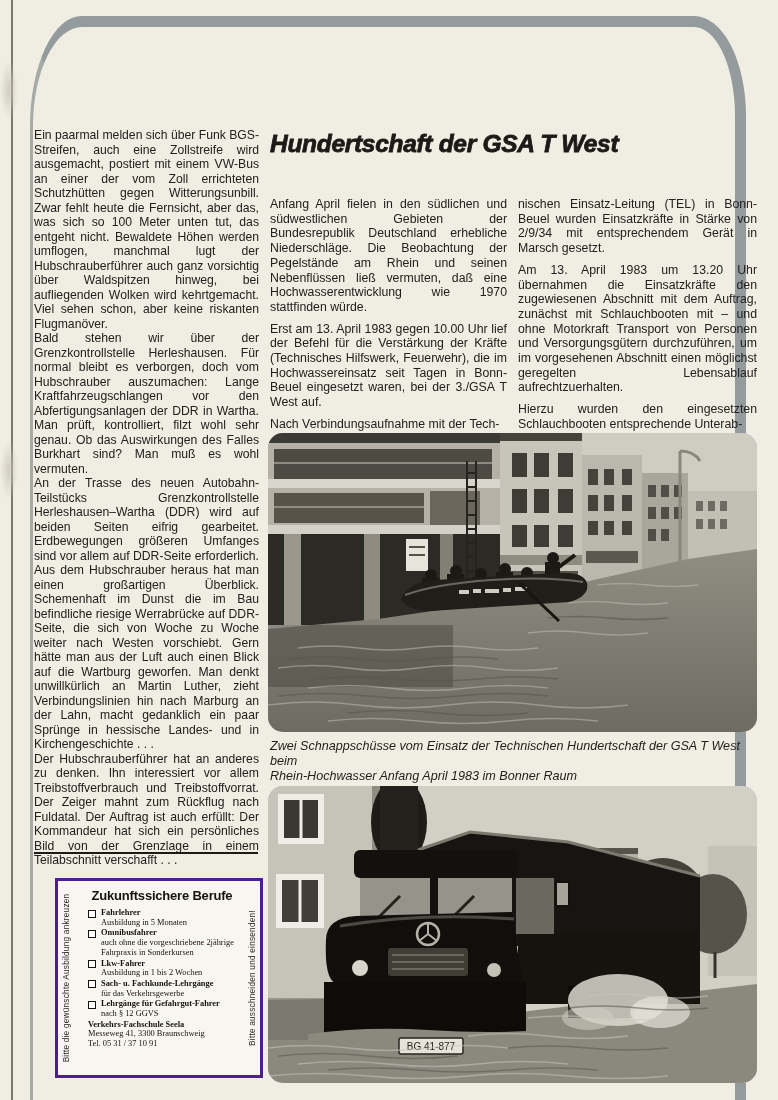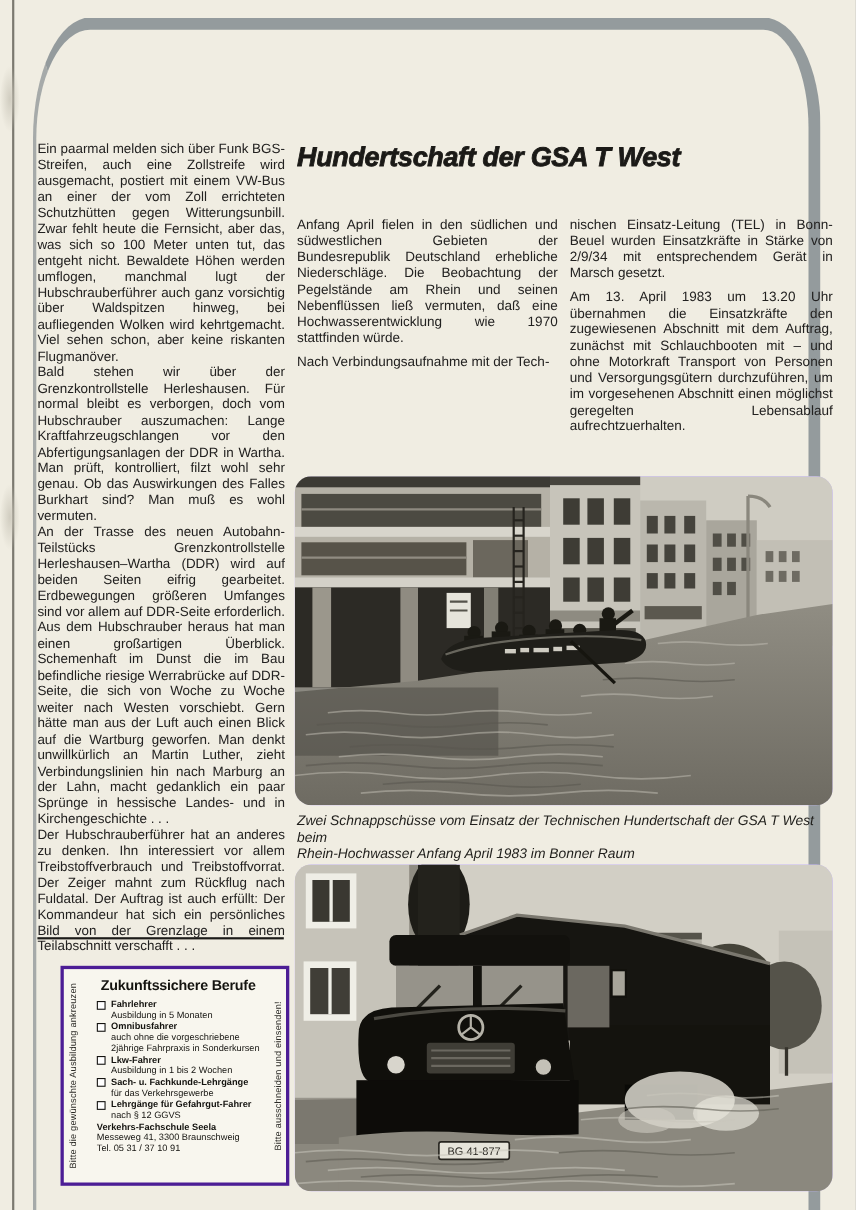--- a/index.html
+++ b/index.html
@@ -56,21 +56,21 @@
     font-size:12.6px;line-height:15px;font-style:italic;color:#1f1e1b;
   }
   .pagenum{position:absolute;left:731px;top:1116px;font-size:11px;font-weight:bold;color:#1b1a17;}
   
   .ad{
     position:absolute;left:55px;top:878px;width:208px;height:200px;
     border:3px solid #4c1d95;background:#f8f6ee;box-sizing:border-box;
   }
   .ad-inner{position:absolute;left:30px;right:24px;top:5px;bottom:4px;}
   .ad-title{font-size:13px;font-weight:bold;text-align:center;letter-spacing:-0.2px;margin:2px 0 5px 0;color:#14130f;}
-  .ad-body{font-size:8.4px;line-height:9.7px;color:#14130f;}
+  .ad-body{font-size:8.4px;line-height:9.7px;color:#14130f;font-family:Liberation Serif, serif;}
   .ad-item{position:relative;padding-left:13px;margin:0 0 1px 0;}
   .ad-check{position:absolute;left:0;top:1.5px;width:6px;height:6px;border:1px solid #14130f;background:#fff;}
   .ad-item b{font-weight:bold;}
   .ad-note{margin-top:3px;}
   .ad-company{font-weight:bold;margin-top:1px;}
   .vtext{
     position:absolute;font-size:8.3px;color:#2a2925;letter-spacing:.2px;
     writing-mode:vertical-rl;transform:rotate(180deg);white-space:nowrap;
   }
   .vleft{left:3px;top:50%;transform:rotate(180deg) translateY(50%);}
@@ -93,25 +93,27 @@
 </div>
 
 <div class="divider"></div>
 
 <div class="headline">
   <div>Hundertschaft der GSA T West</div>
 </div>
 
 <div class="rcol c1">
   <p>Anfang April fielen in den südlichen und südwestlichen Gebieten der Bundesrepublik Deutschland erhebliche Niederschläge. Die Beobachtung der Pegelstände am Rhein und seinen Nebenflüssen ließ vermuten, daß eine Hochwasserentwicklung wie 1970 stattfinden würde.</p>
+  <p>Erst am 13. April 1983 gegen 10.00 Uhr lief der Befehl für die Verstärkung der Kräfte (Technisches Hilfswerk, Feuerwehr), die im Hochwassereinsatz seit Tagen in Bonn-Beuel eingesetzt waren, bei der 3./GSA T West auf.</p>
   <p>Nach Verbindungsaufnahme mit der Tech-</p>
 </div>
 <div class="rcol c2">
   <p>nischen Einsatz-Leitung (TEL) in Bonn-Beuel wurden Einsatzkräfte in Stärke von 2/9/34 mit entsprechendem Gerät in Marsch gesetzt.</p>
   <p>Am 13. April 1983 um 13.20 Uhr übernahmen die Einsatzkräfte den zugewiesenen Abschnitt mit dem Auftrag, zunächst mit Schlauchbooten mit – und ohne Motorkraft Transport von Personen und Versorgungsgütern durchzuführen, um im vorgesehenen Abschnitt einen möglichst geregelten Lebensablauf aufrechtzuerhalten.</p>
+  <p>Hierzu wurden den eingesetzten Schlauchbooten entsprechende Unterab-</p>
 </div>
 
 <div class="photo photo1">
 <svg width="489" height="299" viewBox="0 0 489 299" preserveAspectRatio="none">
   <defs>
     <linearGradient id="w1" x1="0" y1="0" x2="0" y2="1">
       <stop offset="0" stop-color="#908d83"></stop>
           <stop offset="1" stop-color="#6e6b62"></stop>
     </linearGradient>
   </defs>

